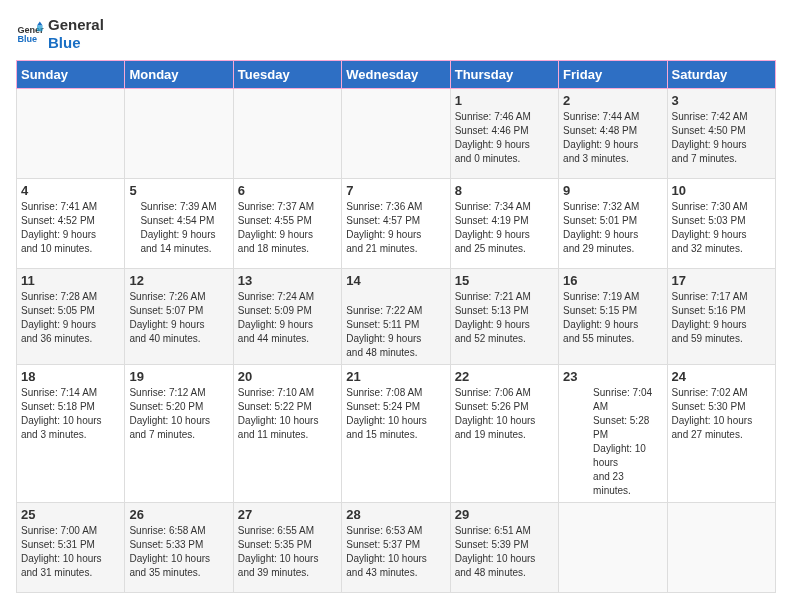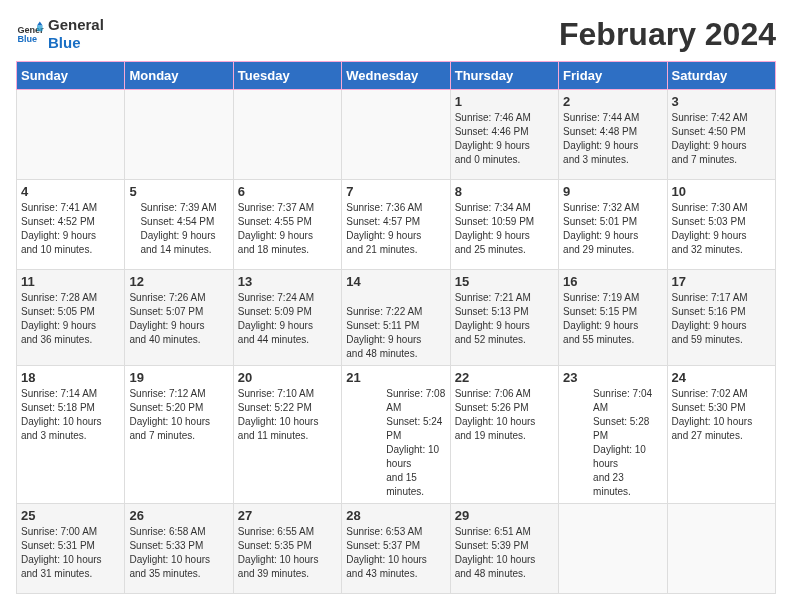--- a/index.html
+++ b/index.html
@@ -93,21 +93,20 @@
       <text x="2" y="32" font-size="13" font-weight="bold" fill="#1a6fc4">Blue</text>
       <polygon points="30,8 38,8 34,2" fill="#1a6fc4"></polygon>
       <polygon points="30,8 38,8 38,16 30,16" fill="#1a9cd4" opacity="0.7"></polygon>
     </svg>
     <div style="line-height:1.2">
       <div style="font-size:15px;font-weight:bold;color:#333;">General</div>
       <div style="font-size:15px;font-weight:bold;color:#1a6fc4;">Blue</div>
     </div>
   </div>
   <div class="title-area">
-    <div class="main-title">February 2024</div>
   </div>
 </div>
 
 <table>
   <thead>
     <tr>
     <th>Sunday</th>
         <th>Monday</th>
         <th>Tuesday</th>
         <th>Wednesday</th>
@@ -169,21 +168,21 @@
         <td>
           <span class="day-number">7</span>
           <div class="day-info" style="white-space: pre-line;">Sunrise: 7:36 AM
 Sunset: 4:57 PM
 Daylight: 9 hours
 and 21 minutes.</div>
         </td>
         <td>
           <span class="day-number">8</span>
           <div class="day-info" style="white-space: pre-line;">Sunrise: 7:34 AM
-Sunset: 10:59 PM
+Sunset: 4:19 PM
 Daylight: 9 hours
 and 25 minutes.</div>
         </td>
         <td>
           <span class="day-number">9</span>
           <div class="day-info" style="white-space: pre-line;">Sunrise: 7:32 AM
 Sunset: 5:01 PM
 Daylight: 9 hours
 and 29 minutes.</div>
         </td>
@@ -263,21 +262,21 @@
         </td>
         <td>
           <span class="day-number">20</span>
           <div class="day-info" style="white-space: pre-line;">Sunrise: 7:10 AM
 Sunset: 5:22 PM
 Daylight: 10 hours
 and 11 minutes.</div>
         </td>
         <td>
           <span class="day-number">21</span>
-          <div class="day-info" style="white-space: pre-line; margin-left: 40px;">Sunrise: 7:08 AM
+          <div class="day-info" style="white-space: pre-line;">Sunrise: 7:08 AM
 Sunset: 5:24 PM
 Daylight: 10 hours
 and 15 minutes.</div>
         </td>
         <td>
           <span class="day-number">22</span>
           <div class="day-info" style="white-space: pre-line;">Sunrise: 7:06 AM
 Sunset: 5:26 PM
 Daylight: 10 hours
 and 19 minutes.</div>

